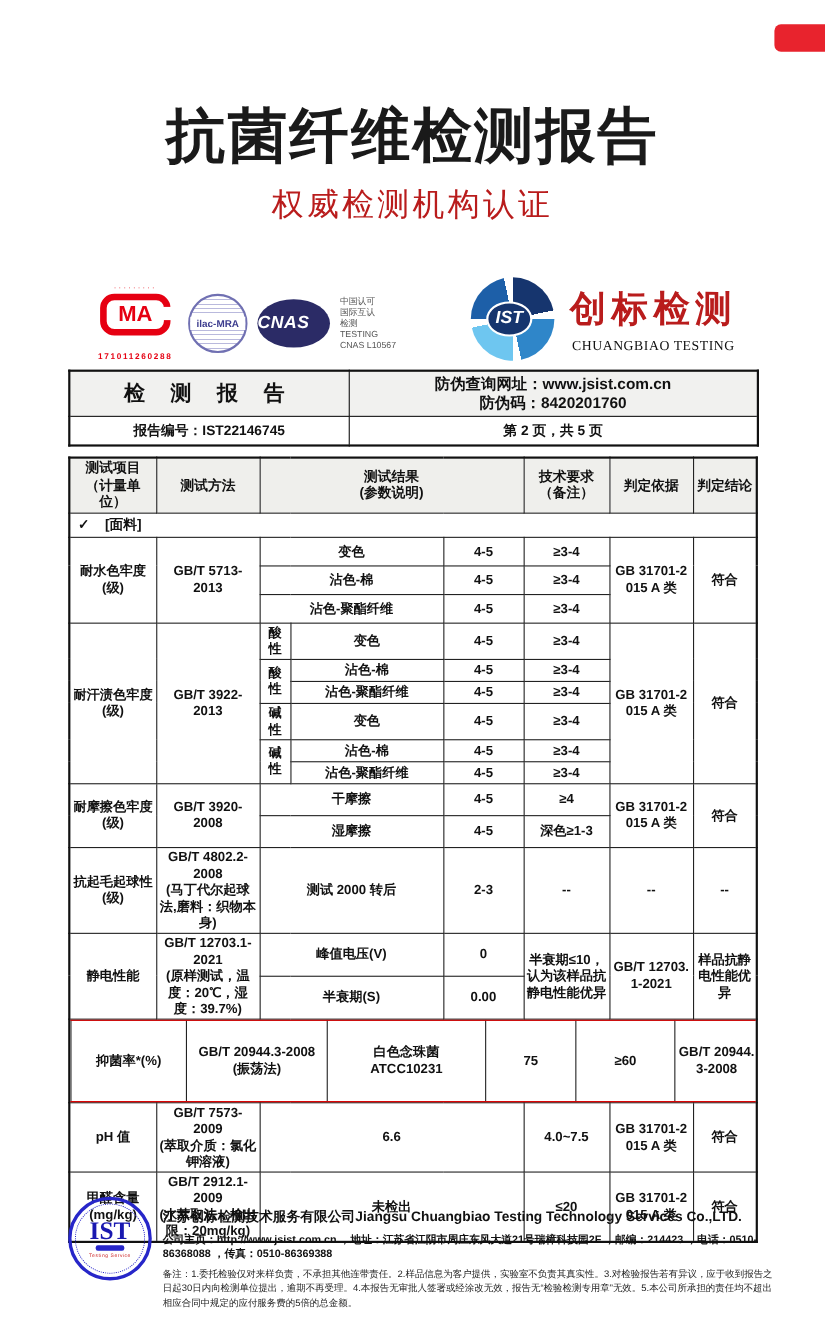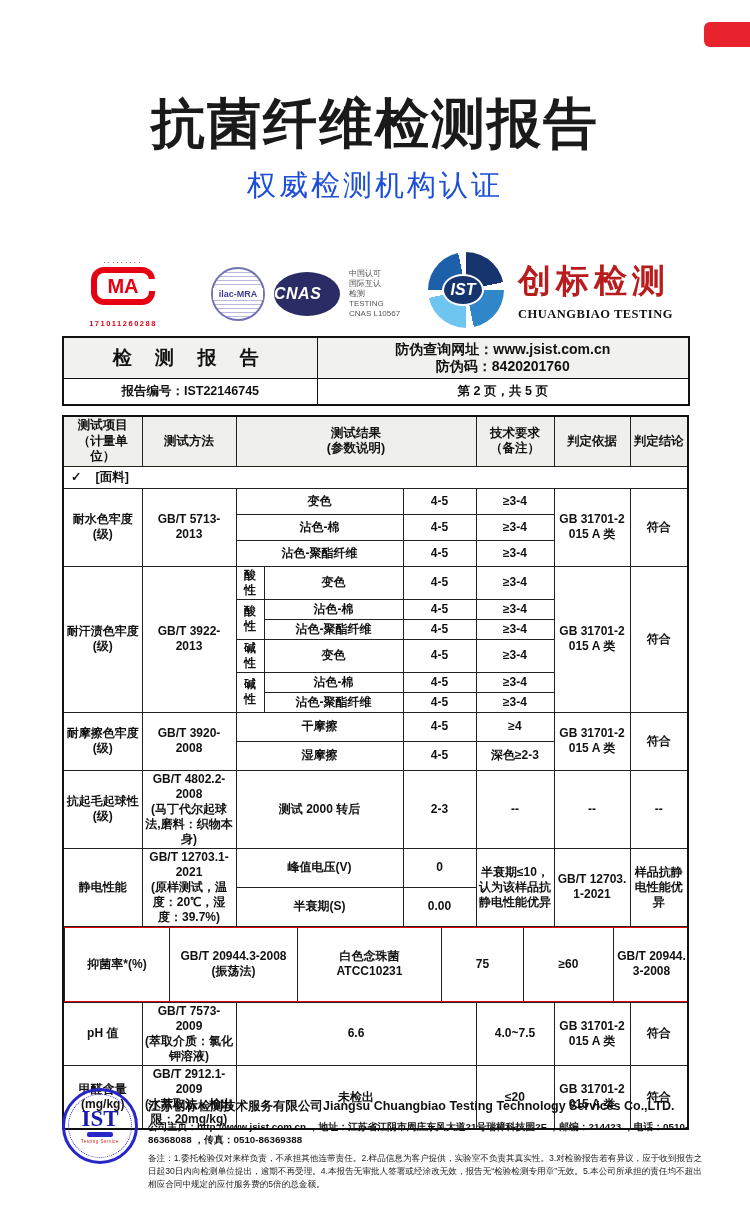--- a/index.html
+++ b/index.html
@@ -7,48 +7,48 @@
   .page { position:relative; width:750px; height:1212px; background:#fff; overflow:hidden; }
 
   
   .corner-tag { position:absolute; top:22px; right:0; width:46px; height:25px;
     background:#e8232d; border-radius:6px 0 0 6px; }
 
   
   .title { position:absolute; top:88px; left:0; width:750px; text-align:center;
     font-size:54px; font-weight:900; color:#1a1a1a; letter-spacing:2px; }
   .subtitle { position:absolute; top:166px; left:0; width:750px; text-align:center;
-    font-size:29px; font-weight:500; color:#1d4ed8; letter-spacing:3px; }
+    font-size:29px; font-weight:500; color:#b91c1c; letter-spacing:3px; }
 
   
   .logo-row { position:absolute; top:252px; left:0; width:750px; height:86px; }
   .logo-left { position:absolute; left:84px; top:8px; display:flex; align-items:center; gap:9px; }
   .cma { position:relative; width:78px; text-align:center; }
   .cma-dots { color:#e60012; font-size:7px; letter-spacing:2px; line-height:6px; }
   .cma-box { width:64px; height:38px; border:6px solid #e60012; border-radius:13px;
     margin:1px auto 14px; position:relative; display:flex; align-items:center; justify-content:center; }
   .cma-box::after { content:""; position:absolute; right:-8px; top:6px; width:10px; height:12px; background:#fff; }
   .cma-letters { font-size:20px; font-weight:900; color:#e60012; letter-spacing:0; }
   .cma-num { margin-top:2px; font-size:7.5px; font-weight:700; color:#e60012; letter-spacing:1.5px; }
   .ilac { width:54px; height:54px; border:2px solid #7070b2; border-radius:50%;
     background:repeating-linear-gradient(#fff 0 3px, #b9b9dd 3px 4px);
-    display:flex; align-items:center; justify-content:center;margin-left:40px; }
+    display:flex; align-items:center; justify-content:center; }
   .ilac-band { background:#fff; font-size:9px; font-weight:800; color:#3c3c8e; padding:1px 0; width:100%; text-align:center; }
   .cnas { width:66px; height:44px; background:#2b2b66; border-radius:50%;
     display:flex; align-items:center; }
   .cnas span { color:#fff; font-weight:900; font-size:16px; font-style:italic; letter-spacing:0.5px; }
   .accred { font-size:8px; color:#555; line-height:10px; text-align:left; }
   .logo-right { position:absolute; left:428px; top:0; display:flex; align-items:center; gap:14px; }
   .ist-swirl { width:76px; height:76px; border-radius:50%; position:relative;
     background:conic-gradient(#16356e 0 78deg,#fff 78deg 90deg,#2f86c9 90deg 168deg,#fff 168deg 180deg,#6ec6f0 180deg 258deg,#fff 258deg 270deg,#1d5fa8 270deg 348deg,#fff 348deg 360deg); }
   .ist-core { position:absolute; left:14px; top:22px; width:42px; height:32px; border-radius:50%;
     background:#16356e; color:#fff; font-weight:900; font-style:italic; font-size:16px;
     display:flex; align-items:center; justify-content:center; border:2px solid #fff; }
   .brand-cn { font-size:33px; font-weight:700; color:#b91c1c; letter-spacing:5px; font-family:"Liberation Serif", serif; }
-  .brand-en { margin-top:3px; text-align:center; font-size:12.5px; font-weight:700; color:#111;
+  .brand-en { margin-top:3px; text-align:center; font-size:12.5px; font-weight:400; color:#111;
     font-family:"Liberation Serif", serif; letter-spacing:0.5px; }
 
   
   .info-table { position:absolute; top:336px; left:62px; width:626px; border-collapse:collapse;
     border:2px solid #111; table-layout:fixed;padding-left:32px; }
   .info-table td { border:1.5px solid #111; text-align:center; vertical-align:middle; color:#111; }
   .it-title { height:41px; background:#f1f1ef; font-size:19px; font-weight:800; letter-spacing:9px; }
   .it-right1 { background:#f1f1ef; font-size:14px; font-weight:700; line-height:17px; }
   .it-row2 td { height:27px; font-size:12.5px; font-weight:700; background:#fff; }
 
@@ -263,21 +263,21 @@
       <td rowspan="2">GB/T 3920-2008</td>
       <td colspan="2">干摩擦</td>
       <td>4-5</td>
       <td>≥4</td>
       <td rowspan="2" class="basis">GB 31701-2015 A 类</td>
       <td rowspan="2">符合</td>
     </tr>
     <tr class="h29">
       <td colspan="2">湿摩擦</td>
       <td>4-5</td>
-      <td>深色≥2-3</td>
+      <td>深色≥1-3</td>
     </tr>
 
     <tr class="h55">
       <td>
         <div>抗起毛起球性</div>
             <div>(级)</div>
       </td>
       <td class="small">
         <div>GB/T 4802.2-2008</div>
             <div class="method2">(马丁代尔起球法,磨料：织物本身)</div>

